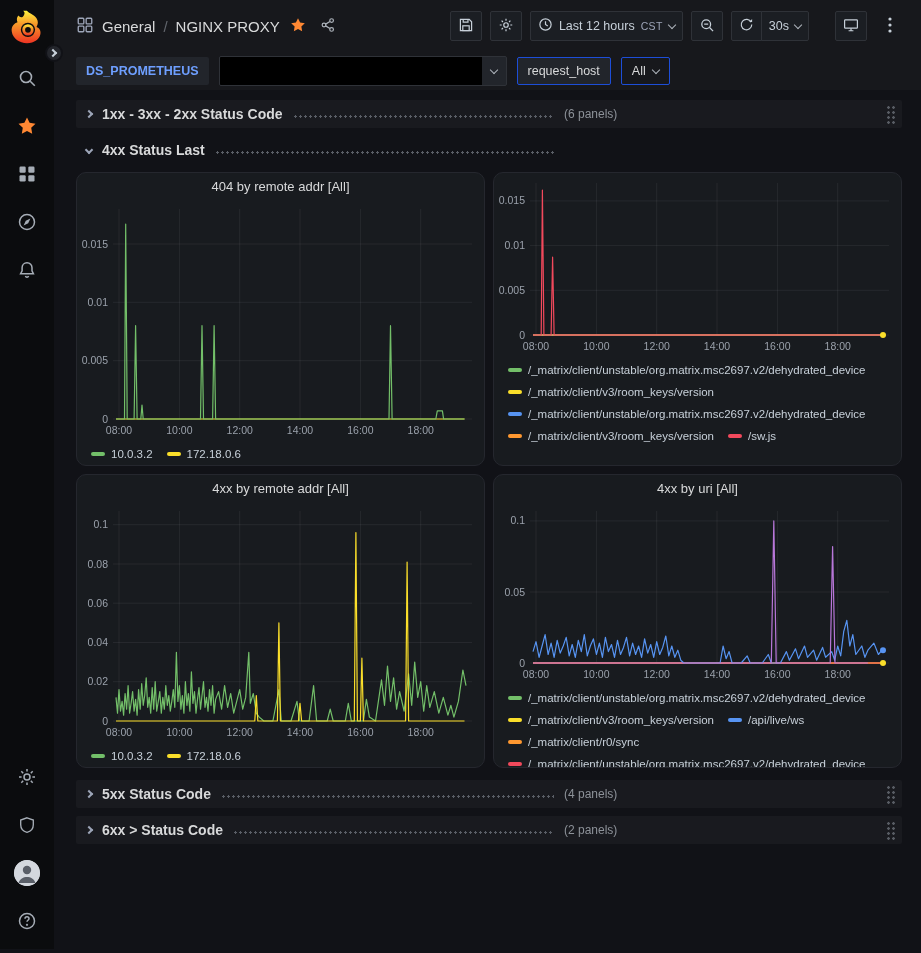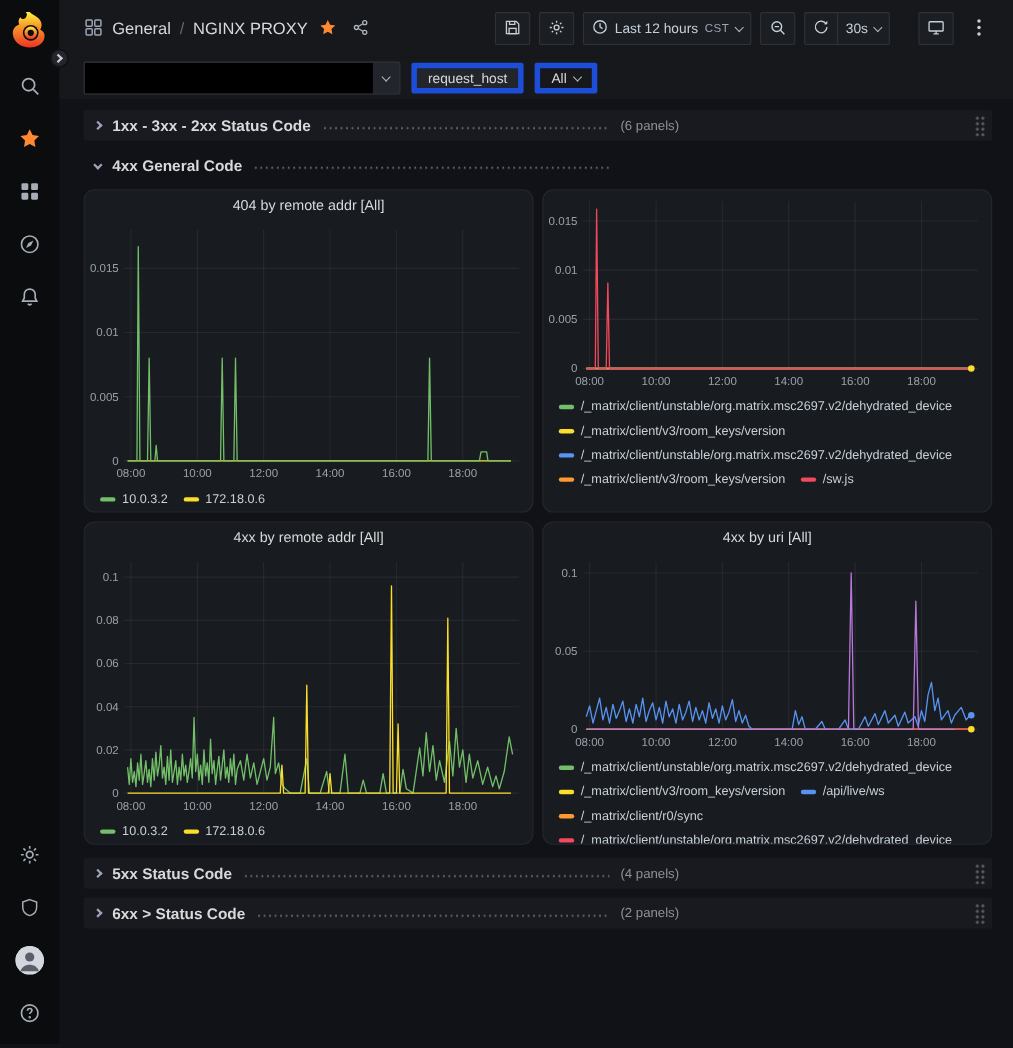--- a/index.html
+++ b/index.html
@@ -51,21 +51,21 @@
   
   .subbar{height:38px;flex-shrink:0;display:flex;align-items:center;gap:10px;
     padding:0 16px 0 22px;background:#17181c}
   .var-label{height:28px;display:flex;align-items:center;padding:0 10px;background:#22252b;
     border-radius:2px;color:#6e9fff;font-size:12.5px;font-weight:600;cursor:pointer}
   .var-select{height:30px;width:288px;display:flex;align-items:center;background:#22252b;
     border:1px solid #2f3238;border-radius:2px;cursor:pointer;overflow:hidden}
   .var-select .redacted{flex:1;height:100%;background:#000}
   .var-select .caret-wrap{width:24px;display:flex;justify-content:center}
   .var-chip{height:28px;display:flex;align-items:center;gap:7px;padding:0 10px;
-    border:5px solid #1d4ed8;border-radius:2px;color:#d8d9da;font-size:12.5px;cursor:pointer}
+    border:1px solid #1d4ed8;border-radius:2px;color:#d8d9da;font-size:12.5px;cursor:pointer}
   .var-chip.lbl{background:#22252b}
 
   
   .dash{flex:1;padding:10px 19px 0 22px;overflow:hidden}
   .row-header{height:28px;display:flex;align-items:center;margin-bottom:8px;color:#d8d9da;
     cursor:pointer;border-radius:2px;padding:0 6px 0 4px}
   .row-header.collapsed{background:rgba(204,204,220,0.045)}
   .row-header .chev{margin:0 10px 0 6px;border-color:#9da5b8}
   .row-title-wrap{display:flex;align-items:center;width:462px;min-width:0}
   .row-title{font-size:14px;font-weight:700;white-space:nowrap}
@@ -295,20 +295,21 @@
                 <circle cx="2" cy="2" r="1.6"></circle>
                 <circle cx="2" cy="8" r="1.6"></circle>
                 <circle cx="2" cy="14" r="1.6"></circle>
               </svg>
           </span>
         </button>
       </div>
     </header>
 
     <div class="subbar">
+      <span class="var-label">DS_PROMETHEUS</span>
       <div class="var-select">
         <span class="redacted"></span>
         <span class="caret-wrap">
             <span class="caret"></span>
           </span>
       </div>
       <span class="var-chip lbl">request_host</span>
       <span class="var-chip">
         <span>All</span>
         <span class="caret"></span>
@@ -323,21 +324,21 @@
           <span class="row-title">1xx - 3xx - 2xx Status Code</span>
           <span class="leader"></span>
         </div>
         <span class="row-count">(6 panels)</span>
         <span class="drag"></span>
       </div>
 
       <div class="row-header">
         <span class="chev down"></span>
         <div class="row-title-wrap">
-          <span class="row-title">4xx General Code</span>
+          <span class="row-title">4xx Status Last</span>
           <span class="leader"></span>
         </div>
       </div>
 
       <div class="grid">
         <section class="panel">
           <header class="p-title">404 by remote addr [All]</header>
           <div class="chart chart-tall">
               <svg width="409" height="240">
                 <line class="gl" x1="36" x2="395" y1="220.0" y2="220.0"></line>

